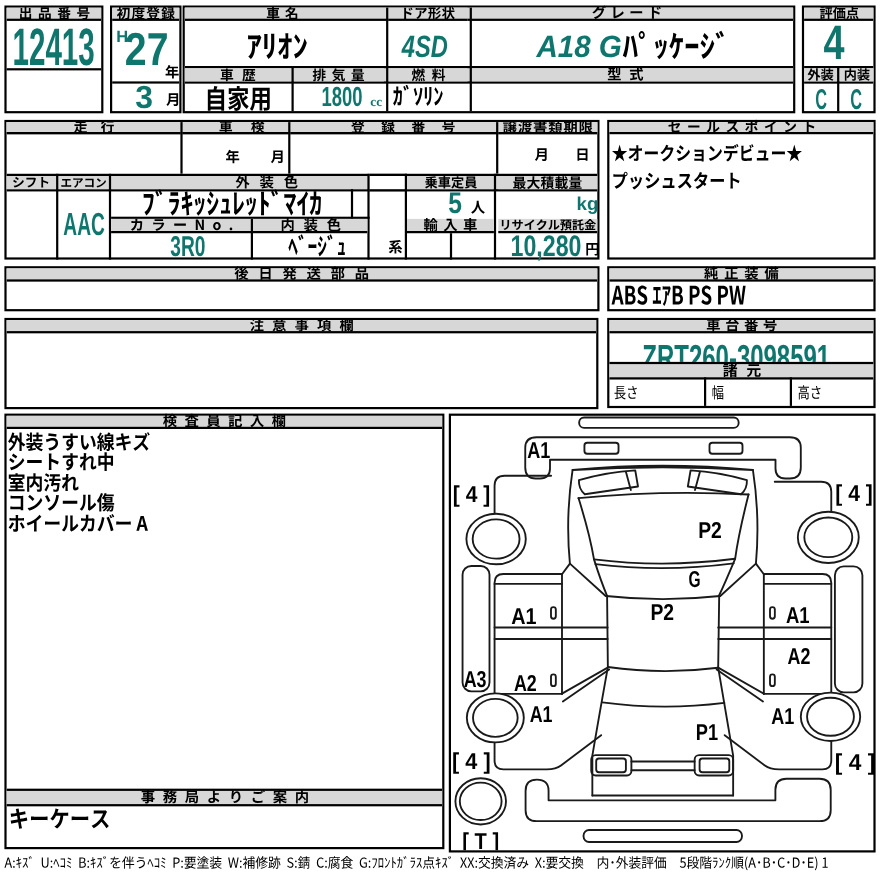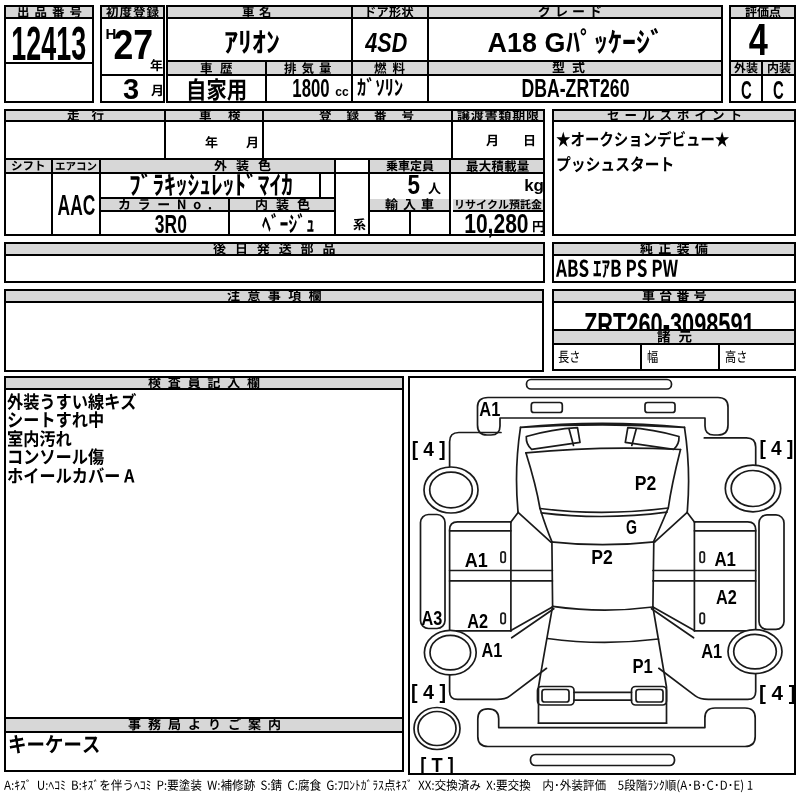--- a/index.html
+++ b/index.html
@@ -1,16 +1,16 @@
 <!DOCTYPE html>
 <html><head><meta charset="utf-8">
 <style>
 *{margin:0;padding:0;box-sizing:border-box}
 body{background:#fff}
-#page{position:relative;width:800px;height:800px;background:#fff;font-family:"Liberation Sans",sans-serif;color:#000000;overflow:hidden}
+#page{position:relative;width:800px;height:800px;background:#fff;font-family:"Liberation Sans",sans-serif;color:#0f766e;overflow:hidden}
 .bx{position:absolute;border:2px solid #000;background:#fff}
 .h{position:absolute;background:#d7d7d7;display:flex;align-items:center;justify-content:center;white-space:nowrap}
 .v{position:absolute;font-weight:bold;display:flex;align-items:center;justify-content:center;white-space:nowrap}
 .ln{position:absolute;background:#000}
 .cx{display:inline-block;transform-origin:center center}
 .rx{display:inline-block;transform-origin:right center}
 </style></head>
 <body>
 <div id="page">
 <div class="bx" style="left:4px;top:5px;width:90px;height:98px"></div>
@@ -94,44 +94,41 @@
 <div class="ln" style="left:427px;top:7px;width:2px;height:94px"></div>
 <div class="ln" style="left:265px;top:60px;width:2px;height:41px"></div>
 <div class="v" style="left:168px;top:25px;width:183px;height:36px;padding-right:15px;">
       <svg width="56.0" height="29.1" style="overflow:visible" viewBox="0 0 56.0 29.1">
         <path fill="#000" transform="translate(0,24.1) scale(0.028,-0.028)" d="M186.0 521C188.0 495 190.0 465 190.0 434C190.0 289 183.0 181 121.0 90C103.0 62 78.0 36 61.0 23L145.0 -56C263.0 58 282.0 217 287.0 394L348.0 330C396.0 399 445.0 524 465.0 593C468.0 608 479.0 628 486.0 641L429.0 721C415.0 715 390.0 712 375.0 712C349.0 712 148.0 712 117.0 712C95.0 712 74.0 713 54.0 718V585C79.0 589 95.0 590 117.0 590C148.0 590 330.0 590 361.0 590C350.0 547 319.0 469 288.0 420L289.0 521ZM799.0 761C802.0 733 803.0 701 803.0 661C803.0 617 803.0 537 803.0 486C803.0 330 800.0 256 763.0 181C732.0 117 692.0 83 650.0 60L714.0 -55C751.0 -32 810.0 19 844.0 90C884.0 172 905.0 263 905.0 478C905.0 527 905.0 609 905.0 661C905.0 701 905.0 733 907.0 761ZM578.0 754C581.0 731 581.0 696 581.0 678C581.0 634 581.0 411 581.0 354C581.0 324 579.0 285 578.0 266H687.0C685.0 289 684.0 328 684.0 353C684.0 409 684.0 634 684.0 678C684.0 709 685.0 731 687.0 754ZM1035.0 164 1090.0 55C1161.0 128 1231.0 244 1274.0 347V122C1274.0 94 1270.0 83 1257.0 83C1240.0 83 1213.0 85 1188.0 92L1193.0 -37C1223.0 -40 1272.0 -44 1303.0 -44C1345.0 -44 1365.0 -7 1364.0 57L1360.0 489H1429.0C1443.0 489 1452.0 488 1469.0 487V617C1456.0 614 1443.0 611 1426.0 611H1359.0L1358.0 681C1357.0 712 1359.0 751 1361.0 782L1264.0 783C1267.0 748 1269.0 711 1270.0 681L1271.0 611H1116.0C1098.0 611 1073.0 613 1058.0 617V486C1076.0 488 1098.0 489 1117.0 489H1239.0C1201.0 378 1129.0 249 1035.0 164ZM1606.0 751 1552.0 650C1592.0 606 1666.0 493 1691.0 437L1749.0 542C1721.0 601 1645.0 706 1606.0 751ZM1548.0 96 1596.0 -35C1666.0 -8 1730.0 44 1780.0 105C1860.0 202 1924.0 340 1961.0 476L1888.0 616C1858.0 481 1809.0 329 1728.0 227C1680.0 169 1625.0 122 1548.0 96Z"></path>
       </svg>
     </div>
 <div class="v" style="left:353px;top:25px;width:74px;height:36px;padding-right:7px;font-style:italic;">
       <span class="cx" style="font-size:28px;transform:scaleX(0.77)">4SD</span>
     </div>
-<div class="v" style="left:429px;top:25px;width:292px;height:36px;">
+<div class="v" style="left:429px;top:25px;width:292px;height:36px;font-style:italic;">
       <span class="cx" style="font-size:28px;transform:scaleX(0.96)">A18&nbsp;G</span>
       <svg width="98.0" height="29.1" style="overflow:visible" viewBox="0 0 98.0 29.1">
         <path fill="#000" transform="translate(0,24.1) scale(0.028,-0.028)" d="M85.0 331C70.0 250 41.0 134 7.0 52L109.0 -7C137.0 68 164.0 183 179.0 280C194.0 373 209.0 493 216.0 564C219.0 586 223.0 635 229.0 663L125.0 694C123.0 584 106.0 441 85.0 331ZM340.0 351C358.0 243 375.0 116 386.0 -2L488.0 46C477.0 145 453.0 293 434.0 395C415.0 491 382.0 629 359.0 707L266.0 664C290.0 587 322.0 456 340.0 351ZM574.0 725C574.0 760 594.0 789 621.0 789C647.0 789 668.0 760 668.0 725C668.0 691 647.0 662 621.0 662C594.0 662 574.0 691 574.0 725ZM522.0 725C522.0 654 567.0 595 621.0 595C676.0 595 721.0 654 721.0 725C721.0 797 676.0 855 621.0 855C567.0 855 522.0 797 522.0 725ZM1251.0 578 1174.0 545C1186.0 495 1206.0 391 1214.0 340L1291.0 376C1283.0 428 1261.0 538 1251.0 578ZM1345.0 551C1339.0 442 1320.0 315 1287.0 232C1244.0 124 1179.0 57 1121.0 26L1188.0 -64C1248.0 -21 1315.0 55 1360.0 171C1394.0 257 1414.0 362 1425.0 449C1428.0 467 1431.0 491 1437.0 511ZM1130.0 528 1053.0 492C1065.0 450 1090.0 331 1098.0 279L1176.0 317C1166.0 371 1143.0 477 1130.0 528ZM1644.0 795C1643.0 761 1639.0 723 1634.0 692C1628.0 653 1619.0 610 1605.0 566C1584.0 498 1551.0 414 1515.0 361L1598.0 279C1628.0 333 1664.0 417 1686.0 491H1760.0C1754.0 284 1726.0 173 1663.0 90C1648.0 72 1626.0 50 1608.0 35L1683.0 -55C1798.0 52 1850.0 217 1858.0 491H1932.0C1943.0 491 1939.0 492 1958.0 488V623C1942.0 618 1919.0 617 1906.0 617H1717.0L1729.0 676C1734.0 697 1741.0 731 1748.0 757ZM2048.0 444V287C2066.0 290 2100.0 292 2128.0 292C2187.0 292 2352.0 292 2397.0 292C2418.0 292 2444.0 288 2455.0 287V444C2443.0 442 2420.0 438 2397.0 438C2352.0 438 2187.0 438 2128.0 438C2103.0 438 2066.0 441 2048.0 444ZM2659.0 792 2606.0 680C2640.0 650 2704.0 583 2732.0 544L2787.0 656C2762.0 692 2694.0 760 2659.0 792ZM2558.0 82 2613.0 -50C2658.0 -34 2730.0 16 2781.0 74C2865.0 169 2933.0 307 2976.0 446L2908.0 569C2867.0 426 2812.0 288 2721.0 192C2665.0 133 2613.0 101 2558.0 82ZM2583.0 564 2531.0 449C2566.0 419 2629.0 353 2658.0 313L2710.0 429C2685.0 465 2619.0 532 2583.0 564ZM3091.0 805 3016.0 770C3041.0 730 3077.0 647 3097.0 603L3173.0 640C3155.0 680 3114.0 766 3091.0 805ZM3207.0 859 3131.0 822C3157.0 782 3194.0 700 3215.0 657L3290.0 694C3272.0 732 3230.0 818 3207.0 859Z"></path>
       </svg>
     </div>
 <div class="v" style="left:168px;top:76px;width:97px;height:25px;padding-top:4px;">
       <svg width="61.2" height="25.0" style="overflow:visible" viewBox="0 0 61.2 25.0">
         <path fill="#000" transform="translate(0,20.6) scale(0.0204,-0.024)" d="M265.0 391H743.0V288H265.0ZM265.0 502V605H743.0V502ZM265.0 177H743.0V73H265.0ZM428.0 851C423.0 812 412.0 763 400.0 720H144.0V-89H265.0V-38H743.0V-87H870.0V720H526.0C542.0 755 558.0 795 573.0 835ZM1076.0 770V545H1194.0V661H1805.0V545H1928.0V770H1561.0V849H1437.0V770ZM1835.0 490C1799.0 456 1746.0 415 1696.0 381C1680.0 417 1666.0 456 1654.0 496H1769.0V598H1229.0V496H1373.0C1285.0 451 1174.0 416 1067.0 395C1087.0 372 1117.0 324 1129.0 301C1208.0 322 1291.0 351 1367.0 386L1392.0 362C1316.0 311 1183.0 257 1082.0 232C1103.0 209 1128.0 168 1142.0 141C1239.0 175 1361.0 235 1446.0 292C1453.0 280 1460.0 268 1465.0 257C1365.0 173 1191.0 91 1046.0 55C1069.0 28 1095.0 -15 1109.0 -45C1234.0 -2 1383.0 73 1493.0 153C1496.0 100 1483.0 59 1460.0 41C1444.0 23 1424.0 20 1399.0 20C1374.0 20 1340.0 22 1303.0 25C1325.0 -8 1335.0 -57 1337.0 -90C1367.0 -92 1398.0 -92 1422.0 -92C1475.0 -92 1508.0 -82 1545.0 -50C1646.0 23 1653.0 271 1464.0 438C1494.0 456 1522.0 475 1547.0 496H1548.0C1606.0 263 1704.0 78 1884.0 -18C1903.0 15 1941.0 62 1968.0 86C1873.0 128 1800.0 199 1745.0 288C1803.0 321 1872.0 366 1928.0 409ZM2142.0 783V424C2142.0 283 2133.0 104 2023.0 -17C2050.0 -32 2099.0 -73 2118.0 -95C2190.0 -17 2227.0 93 2244.0 203H2450.0V-77H2571.0V203H2782.0V53C2782.0 35 2775.0 29 2757.0 29C2738.0 29 2672.0 28 2615.0 31C2631.0 0 2650.0 -52 2654.0 -84C2745.0 -85 2806.0 -82 2847.0 -63C2888.0 -45 2902.0 -12 2902.0 52V783ZM2260.0 668H2450.0V552H2260.0ZM2782.0 668V552H2571.0V668ZM2260.0 440H2450.0V316H2257.0C2259.0 354 2260.0 390 2260.0 423ZM2782.0 440V316H2571.0V440Z"></path>
       </svg>
     </div>
 <div class="v" style="left:267px;top:76px;width:63px;height:25px;justify-content:flex-end;">
       <span class="rx" style="font-size:25px;transform:scaleX(0.67)">1800</span>
     </div>
-<div class="v" style="left:331px;top:85px;width:22px;height:14px;">
+<div class="v" style="left:331px;top:85px;width:22px;height:14px;font-family:Liberation Serif, serif;">
       <span class="cx" style="font-size:12px;transform:scaleX(1.0)">cc</span>
     </div>
 <div class="v" style="left:353px;top:76px;width:74px;height:23px;padding-right:19px;">
       <svg width="46.2" height="21.8" style="overflow:visible" viewBox="0 0 46.2 21.8">
         <path fill="#000" transform="translate(0,18.1) scale(0.01848,-0.021)" d="M402.0 618C389.0 614 375.0 611 360.0 611H273.0L275.0 698C276.0 722 277.0 763 278.0 787H172.0C175.0 763 176.0 717 176.0 695L175.0 611H113.0C92.0 611 63.0 614 41.0 618V487C64.0 491 94.0 491 113.0 491H170.0C161.0 349 138.0 251 90.0 152C70.0 111 43.0 78 20.0 56L96.0 -45C196.0 85 247.0 231 266.0 491H363.0C363.0 383 355.0 195 339.0 132C333.0 108 326.0 97 309.0 97C287.0 97 261.0 103 234.0 111L243.0 -24C270.0 -27 318.0 -31 350.0 -31C388.0 -31 408.0 -5 421.0 46C444.0 148 451.0 415 453.0 523C453.0 534 455.0 560 457.0 576ZM591.0 805 516.0 770C541.0 730 577.0 647 597.0 603L673.0 640C655.0 680 614.0 766 591.0 805ZM707.0 859 631.0 822C657.0 782 694.0 700 715.0 657L790.0 694C772.0 732 730.0 818 707.0 859ZM1110.0 56 1196.0 -48C1347.0 103 1421.0 349 1450.0 591C1452.0 611 1458.0 665 1465.0 702L1353.0 734C1354.0 710 1353.0 657 1347.0 611C1329.0 446 1270.0 189 1110.0 56ZM1036.0 660C1064.0 588 1100.0 455 1121.0 366L1209.0 443C1190.0 513 1145.0 663 1119.0 729ZM1799.0 761C1802.0 733 1803.0 701 1803.0 661C1803.0 617 1803.0 537 1803.0 486C1803.0 330 1800.0 256 1763.0 181C1732.0 117 1692.0 83 1650.0 60L1714.0 -55C1751.0 -32 1810.0 19 1844.0 90C1884.0 172 1905.0 263 1905.0 478C1905.0 527 1905.0 609 1905.0 661C1905.0 701 1905.0 733 1907.0 761ZM1578.0 754C1581.0 731 1581.0 696 1581.0 678C1581.0 634 1581.0 411 1581.0 354C1581.0 324 1579.0 285 1578.0 266H1687.0C1685.0 289 1684.0 328 1684.0 353C1684.0 409 1684.0 634 1684.0 678C1684.0 709 1685.0 731 1687.0 754ZM2106.0 751 2052.0 650C2092.0 606 2166.0 493 2191.0 437L2249.0 542C2221.0 601 2145.0 706 2106.0 751ZM2048.0 96 2096.0 -35C2166.0 -8 2230.0 44 2280.0 105C2360.0 202 2424.0 340 2461.0 476L2388.0 616C2358.0 481 2309.0 329 2228.0 227C2180.0 169 2125.0 122 2048.0 96Z"></path>
       </svg>
-    </div>
-<div class="v" style="left:429px;top:76px;width:292px;height:25px;">
-      <span class="cx" style="font-size:26px;transform:scaleX(0.68)">DBA-ZRT260</span>
     </div>
 <div class="bx" style="left:729px;top:5px;width:67px;height:98px"></div>
 <div class="h" style="left:731px;top:7px;width:63px;height:12px;border-bottom:2px solid #000;">
       <svg width="36.0" height="12.5" style="overflow:visible" viewBox="0 0 36.0 12.5">
         <path fill="#000" transform="translate(0,10.3) scale(0.012,-0.012)" d="M833.0 656C823.0 583 800.0 482 778.0 417L870.0 394C894.0 455 921.0 548 946.0 632ZM452.0 626C472.0 553 489.0 456 492.0 392L593.0 416C589.0 479 570.0 573 547.0 647ZM78.0 543V452H388.0V543ZM82.0 818V728H386.0V818ZM78.0 406V316H388.0V406ZM30.0 684V589H423.0V684ZM407.0 366V253H629.0V-89H747.0V253H970.0V366H747.0V688H952.0V800H442.0V688H629.0V366ZM75.0 268V-76H177.0V-37H386.0V268ZM177.0 173H283.0V58H177.0ZM1326.0 519V-68H1436.0V-11H1834.0V-62H1950.0V519H1780.0V644H1955.0V752H1316.0V644H1488.0V519ZM1601.0 644H1667.0V519H1601.0ZM1436.0 92V414H1499.0V92ZM1834.0 92H1768.0V414H1834.0ZM1600.0 414H1667.0V92H1600.0ZM1230.0 847C1181.0 709 1099.0 570 1012.0 483C1031.0 454 1063.0 390 1074.0 362C1094.0 384 1114.0 408 1134.0 434V-89H1247.0V612C1282.0 677 1313.0 746 1338.0 813ZM2268.0 444H2727.0V315H2268.0ZM2319.0 128C2332.0 59 2340.0 -30 2340.0 -83L2461.0 -68C2460.0 -15 2448.0 72 2433.0 139ZM2525.0 127C2554.0 62 2584.0 -25 2594.0 -78L2711.0 -48C2699.0 5 2665.0 89 2635.0 152ZM2729.0 133C2776.0 66 2831.0 -25 2852.0 -83L2968.0 -38C2943.0 21 2885.0 108 2836.0 172ZM2155.0 164C2126.0 91 2078.0 11 2029.0 -32L2140.0 -86C2192.0 -32 2241.0 55 2270.0 135ZM2153.0 555V204H2850.0V555H2556.0V649H2916.0V761H2556.0V850H2434.0V555Z"></path>
       </svg>
     </div>
 <div class="h" style="left:731px;top:60px;width:63px;height:16px;border-top:2px solid #000;border-bottom:2px solid #000;"></div>
 <div class="h" style="left:731px;top:62px;width:30px;height:12px;">
       <svg width="24.0" height="12.5" style="overflow:visible" viewBox="0 0 24.0 12.5">

